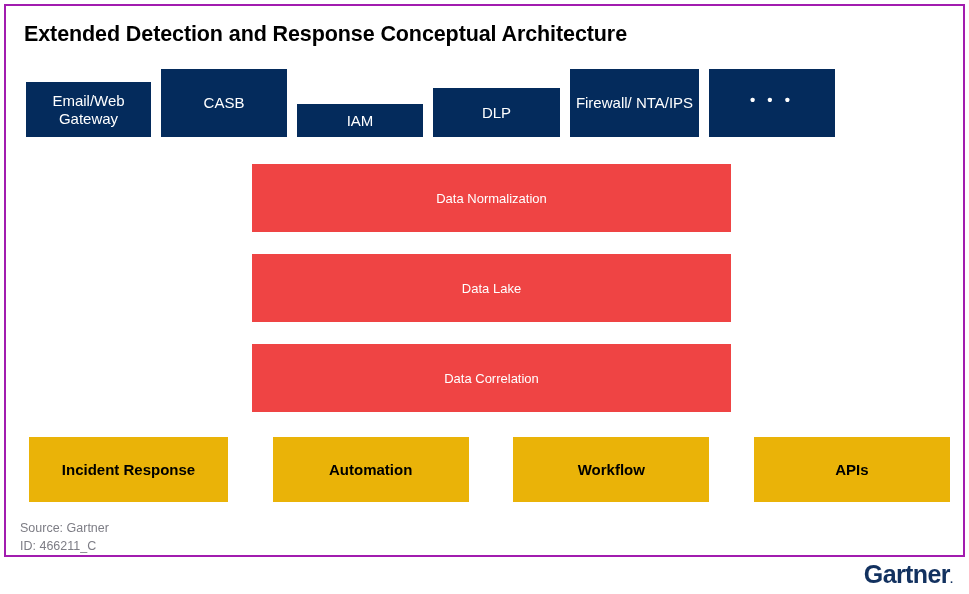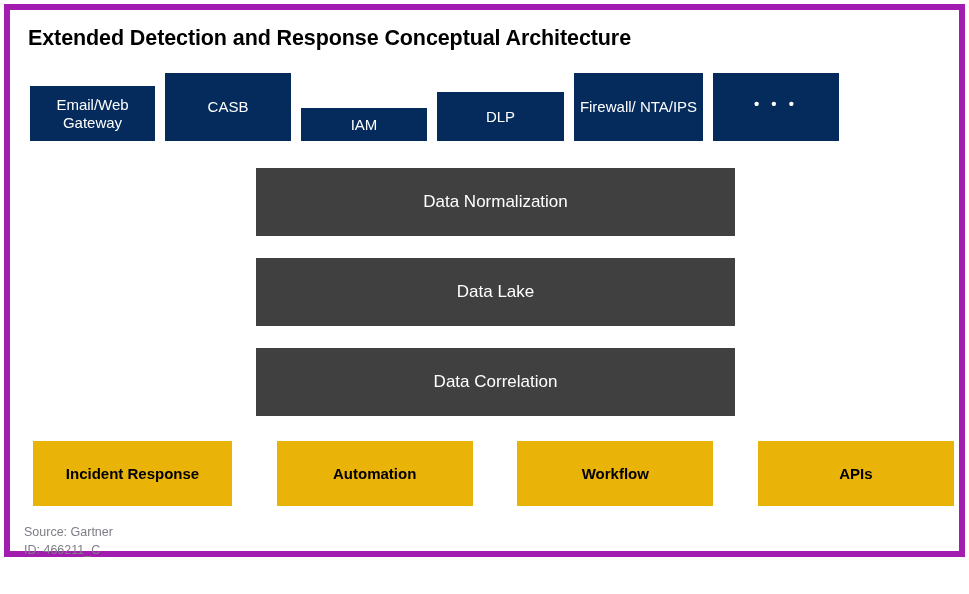--- a/index.html
+++ b/index.html
@@ -22,21 +22,21 @@
     box-sizing: border-box;
   }
 
   
   .content-card {
     position: absolute;
     left: 4px;
     top: 4px;
     width: 961px;
     height: 553px;
-    border: 6px solid #a21caf;
+    border: 2px solid #a21caf;
     box-sizing: border-box;
     background: #ffffff;
   }
 
   .title {
     position: absolute;
     left: 18px;
     top: 16px;
     font-size: 21.5px;
     font-weight: bold;
@@ -74,23 +74,23 @@
   .src-dlp      { flex: 0 0 127px; margin-top: 19px; }
   .src-fw       { flex: 0 0 129px; }
   .src-more     { flex: 0 0 126px; letter-spacing: 4px; font-weight: bold; padding-bottom: 8px; }
 
   
   .mid-box {
     position: absolute;
     left: 246px;
     width: 479px;
     height: 68px;
-    background: #404040;
+    background: #ef4444;
     color: #ffffff;
-    font-size: 17px;
+    font-size: 13px;
     display: flex;
     align-items: center;
     justify-content: center;
     box-sizing: border-box;
   }
   .mid-normalization { top: 158px; }
   .mid-lake          { top: 248px; }
   .mid-correlation   { top: 338px; }
 
   
@@ -210,14 +210,17 @@
       </div>
     </div>
 
     <div class="source-note">
       <div>Source: Gartner</div>
       <div>ID: 466211_C</div>
     </div>
 
   </div>
 
+  <div class="footer">
+    <div class="logo"><span>Gartner</span><span class="reg">.</span></div>
+  </div>
 
 </div>
 
 </body></html>

